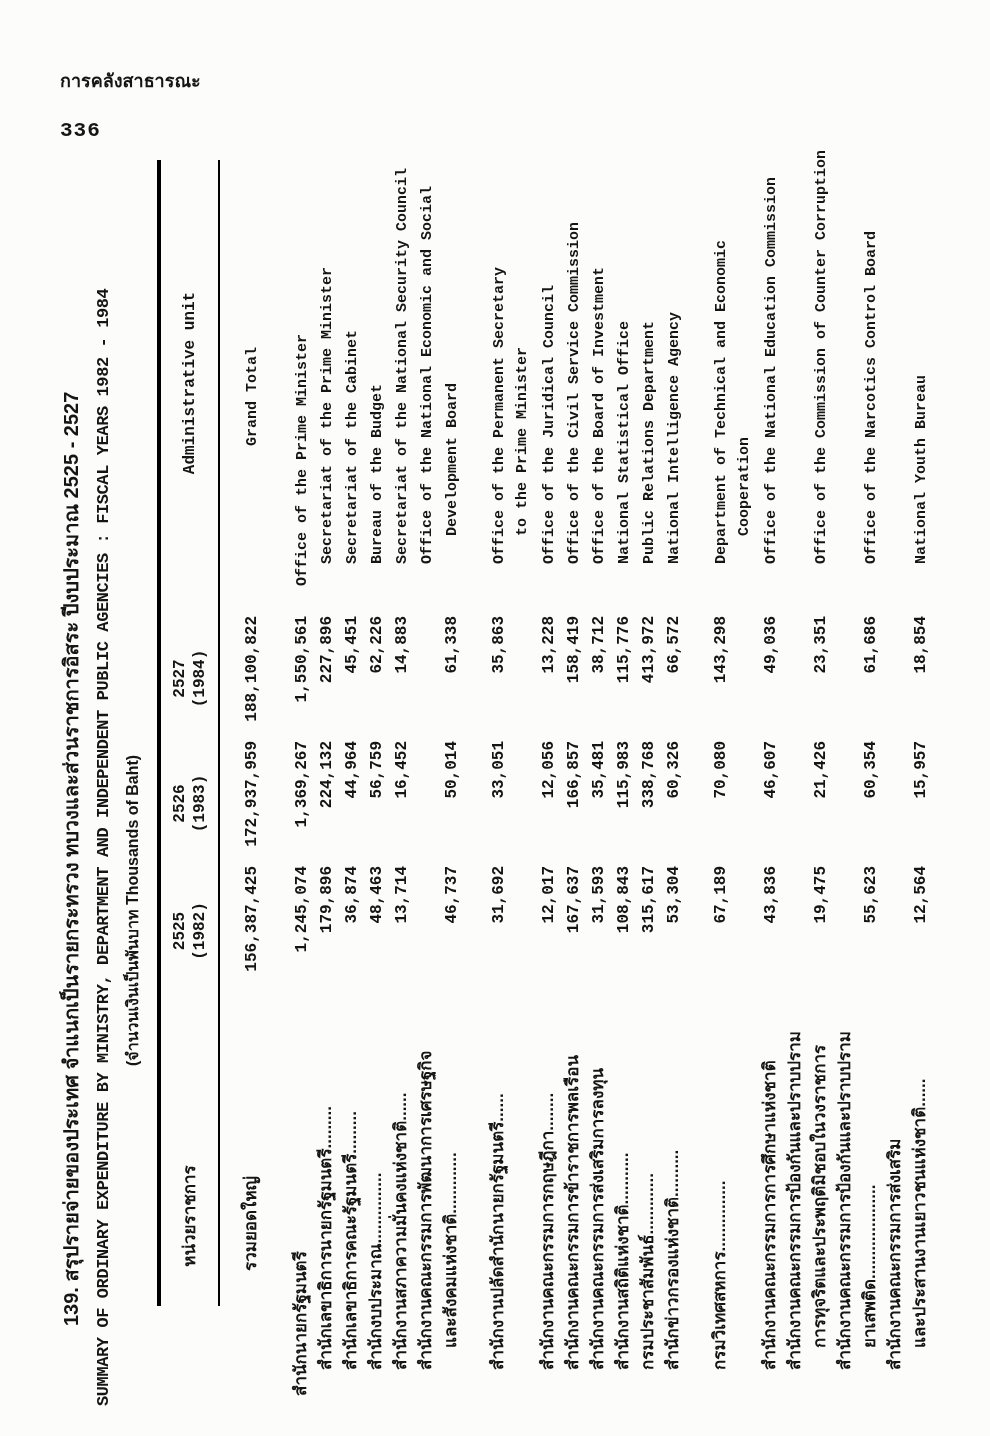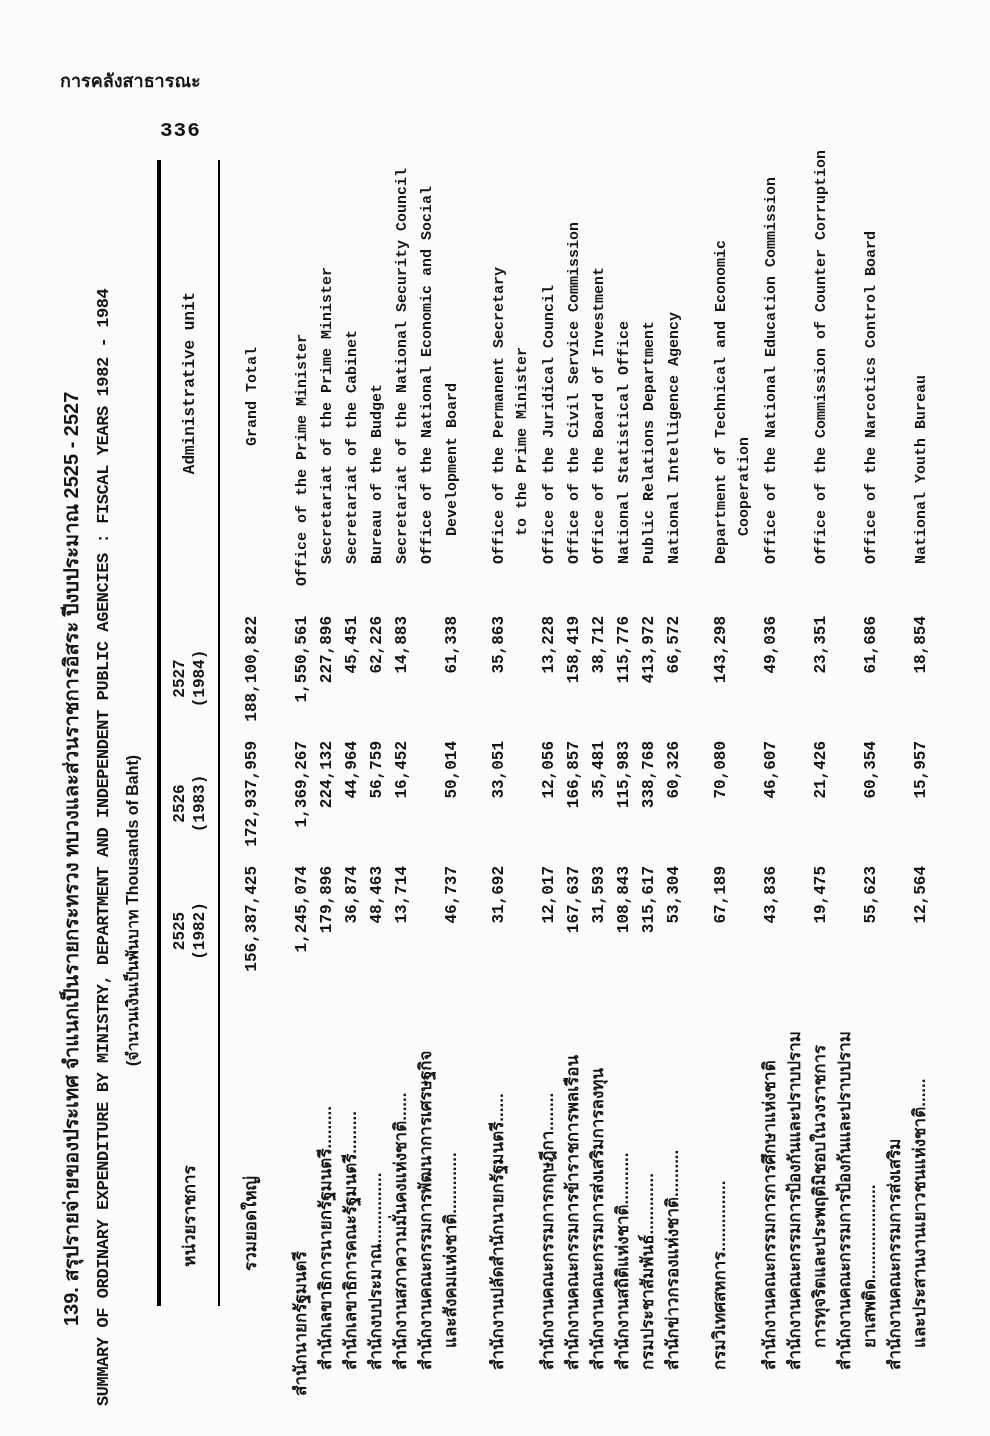--- a/index.html
+++ b/index.html
@@ -5,21 +5,21 @@
   html,body{margin:0;padding:0;}
   body{
     width:990px;height:1436px;background:#fcfcfa;color:#151515;
     font-family:"Liberation Mono", monospace;overflow:hidden;
   }
   .page{position:relative;width:990px;height:1436px;}
 
   
   .corner{position:absolute;left:60px;top:66px;}
   .corner .cat{font-family:"Liberation Sans", sans-serif;font-weight:700;font-size:18px;}
-  .corner .pno{font-weight:700;font-size:21px;margin-top:24px;letter-spacing:1px;text-align:right;}
+  .corner .pno{font-weight:700;font-size:21px;margin-top:24px;letter-spacing:1px;}
 
   
   .rot-outer{position:absolute;left:55px;top:148px;width:930px;height:1286px;}
   .rot-inner{width:1286px;height:930px;transform-origin:0 0;
              transform:rotate(-90deg) translateX(-1286px);}
 
   .t1{font-family:"Liberation Sans", sans-serif;font-weight:700;font-size:20px;
       margin:2px 0 0 110px;white-space:nowrap;}
   .t2{font-weight:700;font-size:17px;margin:7px 0 0 30px;white-space:nowrap;letter-spacing:-0.4px;}
   .t3{font-weight:700;font-size:16px;margin:7px 0 0 370px;white-space:nowrap;

